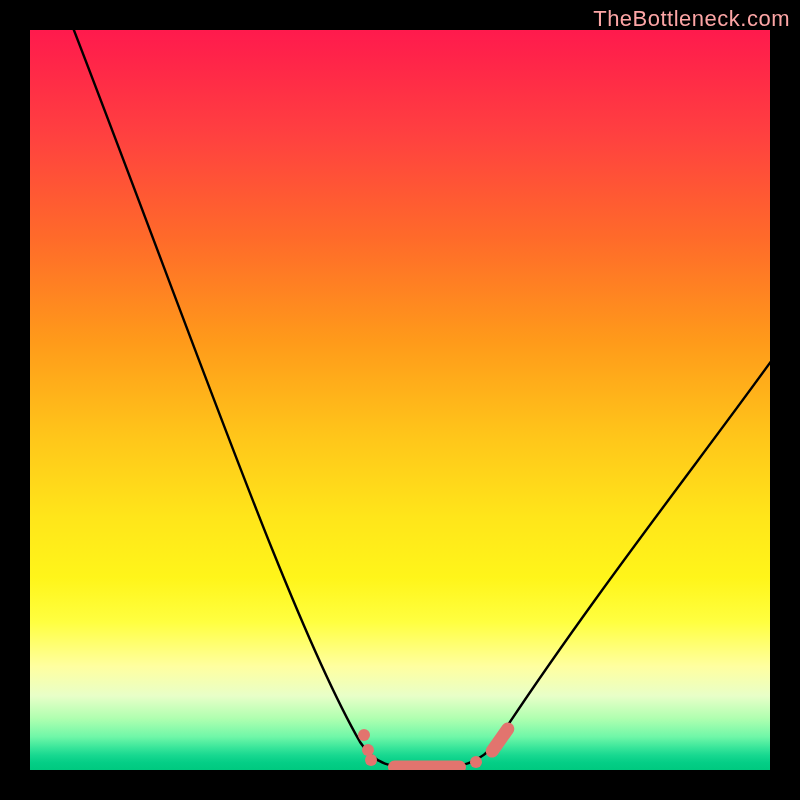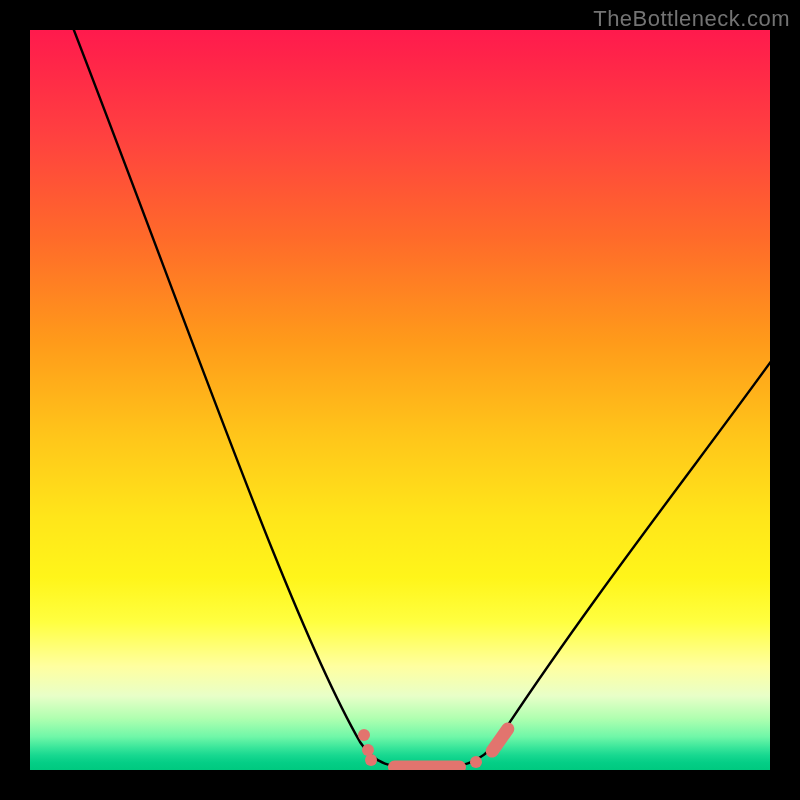--- a/index.html
+++ b/index.html
@@ -51,21 +51,21 @@
       #38e59a 97%,
       #18d890 98%,
       #04ce86 99%,
       #00c97f 100%
     );
   }
   .watermark {
     position: absolute;
     top: 6px;
     right: 10px;
-    color: #737373;
+    color: #fca5a5;
     font-size: 22px;
     letter-spacing: 0.5px;
     user-select: none;
   }
   svg.curve {
     position: absolute;
     left: 0;
     top: 0;
     width: 100%;
     height: 100%;

